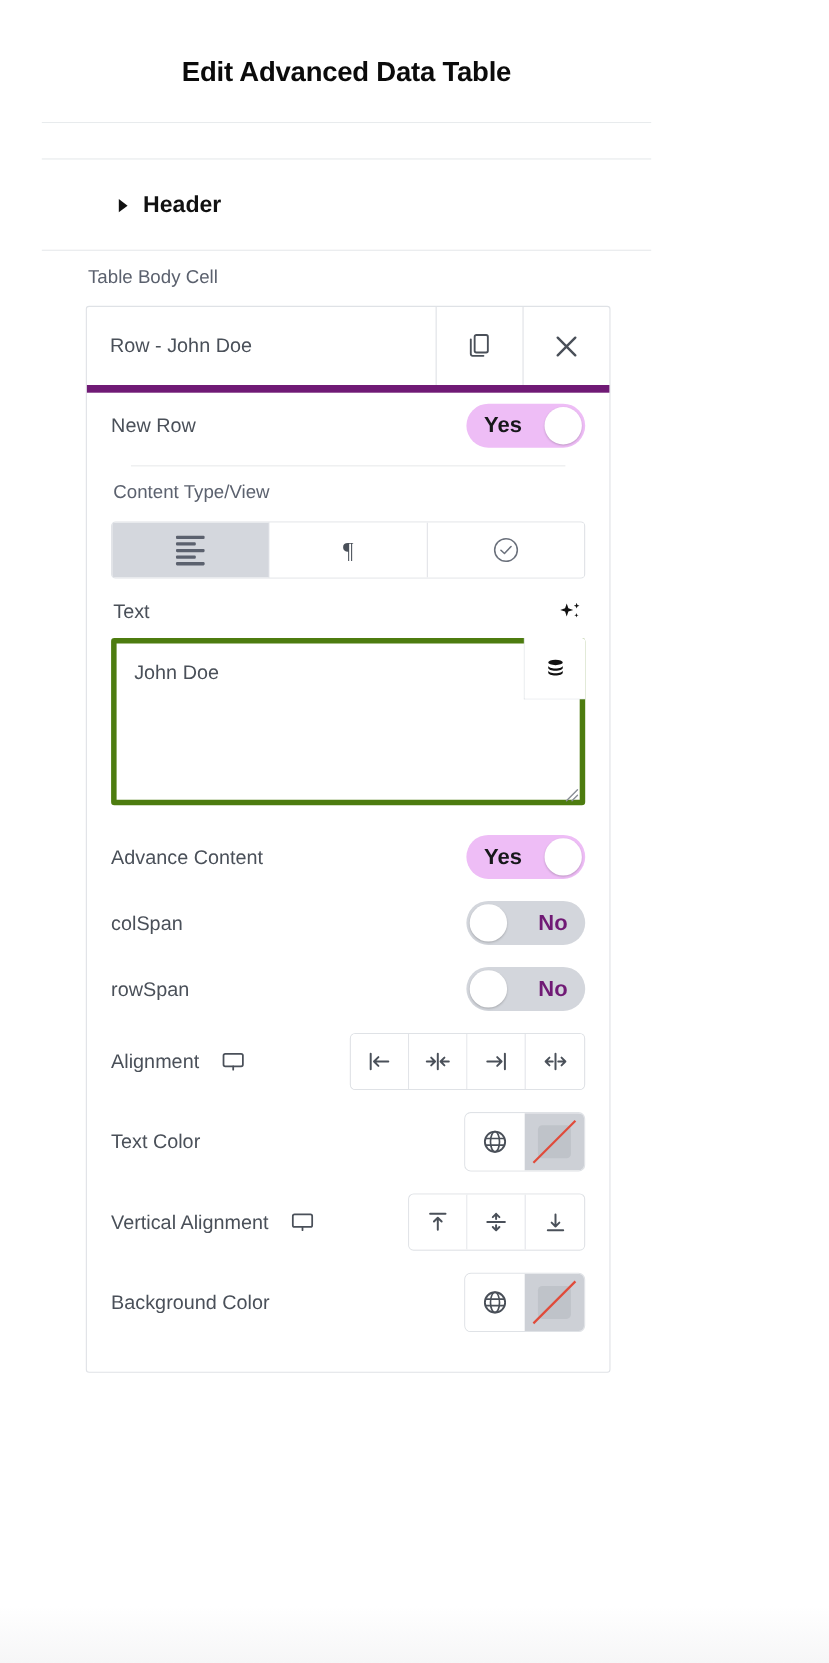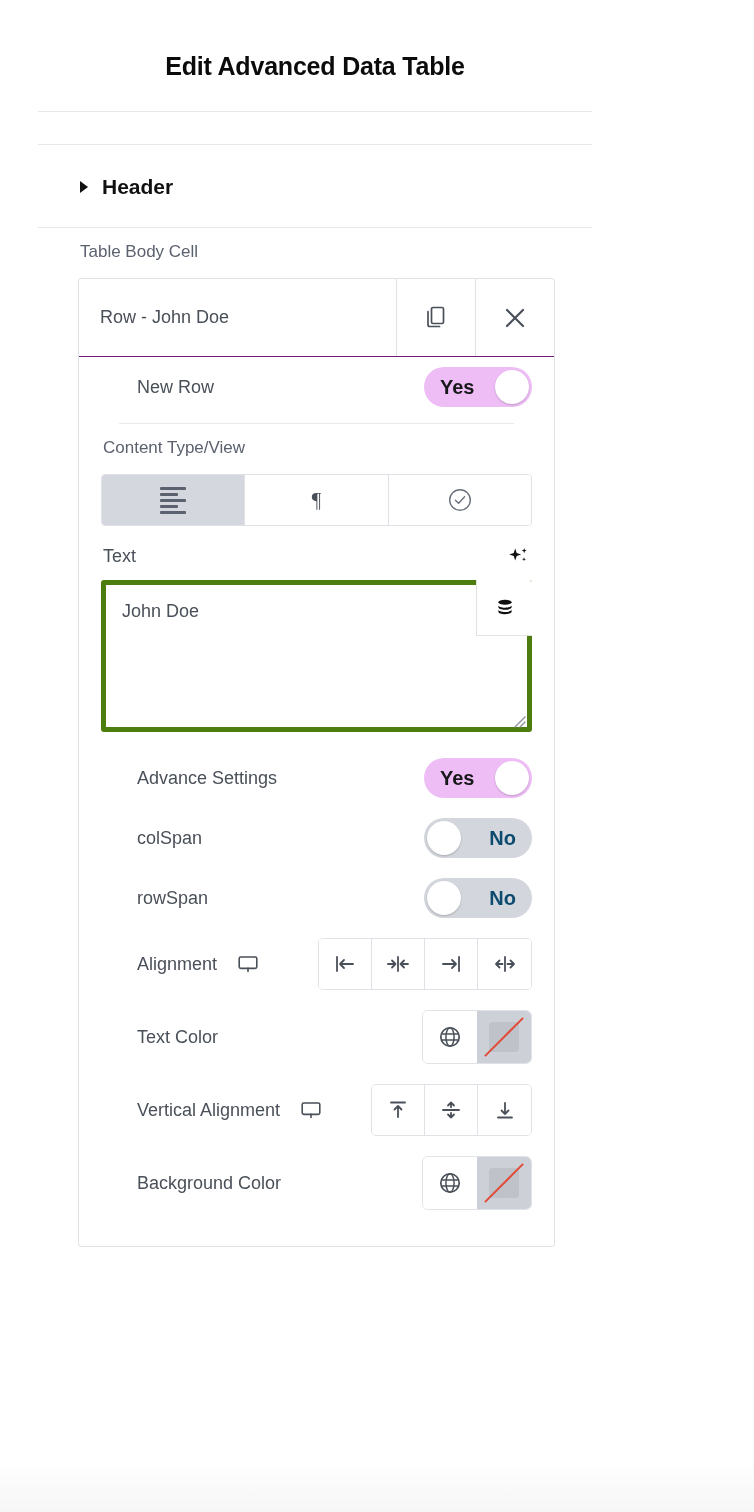--- a/index.html
+++ b/index.html
@@ -18,21 +18,21 @@
     font-size: 25px; font-weight: bold; color: #0b0b0b; letter-spacing: -0.2px;
   }
   .rule { height: 1px; background: #e6e9ec; margin: 0 38px; }
   .rule.thick { height: 1px; background:#e6e9ec; }
   .gap-strip { height: 32px; background:#fff; }
 
   
   .section { padding: 30px 0 28px 0; }
   .section-head {
     display: flex; align-items: center; gap: 14px;
-    padding-left: 80px; cursor: pointer;
+    padding-left: 108px; cursor: pointer;
   }
   .section-head .tri { width: 0; height: 0; }
   .tri-right {
     border-left: 8px solid #111;
     border-top: 6px solid transparent;
     border-bottom: 6px solid transparent;
   }
   .tri-down {
     border-top: 8px solid #111;
     border-left: 6px solid transparent;
@@ -48,55 +48,54 @@
 
   .card {
     border: 1px solid #dfe2e6;
     border-radius: 3px;
     background: #fff;
   }
 
   
   .rep-row {
     display: flex; align-items: stretch;
-    border-bottom: 1px solid #701a75;
+    border-bottom: 7px solid #701a75;
     min-height: 78px;
   }
   .rep-title {
     flex: 1; display: flex; align-items: center;
     padding-left: 21px; font-size: 18px; color:#4a5059;
   }
   .rep-btn {
     width: 79px; display:flex; align-items:center; justify-content:center;
     border-left: 1px solid #dfe2e6; cursor: pointer;
   }
 
   .card-body { padding: 0 22px 26px 22px; }
 
   .row {
     display: flex; align-items: center; justify-content: space-between;
     min-height: 60px;
-    margin-left: 36px;
   }
   .row-label { font-size: 18px; color:#4a5059; }
   .row-label-wrap { display:flex; align-items:flex-end; gap: 20px; }
 
   
   .toggle {
     width: 108px; height: 40px; border-radius: 22px;
     display:flex; align-items:center; position: relative;
     cursor: pointer; flex: none;
   }
   .toggle.on  { background: #eebdf6; justify-content: flex-start; }
   .toggle.off { background: #d3d6dc; justify-content: flex-end; }
   .toggle .tlabel {
     font-size: 20px; font-weight: bold; padding: 0 16px;
   }
   .toggle.on .tlabel  { color:#17181a; }
-  .toggle.off .tlabel { color:#0c4a6e; }
+  .toggle.off .tlabel { color:#701a75; }
   .knob {
     position: absolute; top: 3px; width: 34px; height: 34px;
     border-radius: 50%; background: #fff;
     box-shadow: 0 1px 2px rgba(0,0,0,.2);
   }
   .toggle.on  .knob { right: 3px; }
   .toggle.off .knob { left: 3px; }
 
   .divider-inset { height: 1px; background:#e8eaec; margin: 6px 18px 12px 18px; }
 
@@ -280,21 +279,21 @@
               <path d="M4.4 8.2c0 1.4 3 2.5 6.6 2.5s6.6-1.1 6.6-2.5v2.1c0 1.4-3 2.5-6.6 2.5s-6.6-1.1-6.6-2.5z" fill="#111"></path>
               <path d="M4.4 12.6c0 1.4 3 2.5 6.6 2.5s6.6-1.1 6.6-2.5v2.1c0 1.4-3 2.5-6.6 2.5s-6.6-1.1-6.6-2.5z" fill="#111"></path>
             </svg>
           </div>
           <svg class="resize-grip" viewBox="0 0 14 14">
             <path d="M13 3 L3 13 M13 8 L8 13" stroke="#8b9098" stroke-width="1.3" stroke-linecap="round"></path>
           </svg>
         </div>
 
         <div class="row" style="margin-top:12px">
-          <span class="row-label">Advance Settings</span>
+          <span class="row-label">Advance Content</span>
           <div class="toggle on">
             <span class="tlabel">Yes</span>
             <span class="knob"></span>
           </div>
         </div>
 
         <div class="row">
           <span class="row-label">colSpan</span>
           <div class="toggle off">
             <span class="tlabel">No</span>

